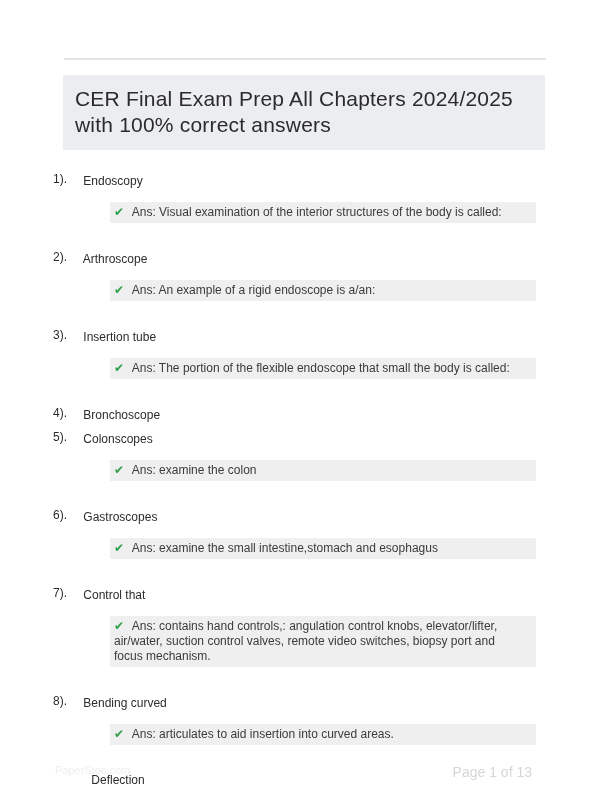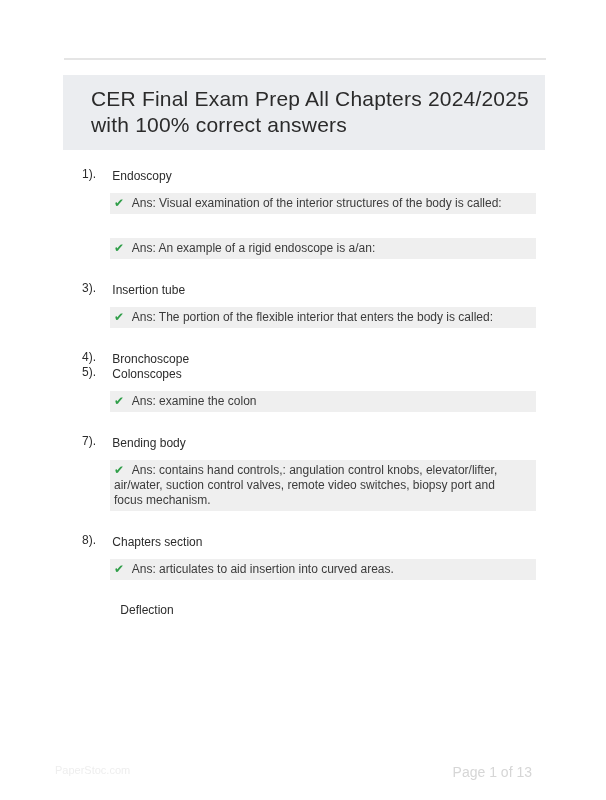--- a/index.html
+++ b/index.html
@@ -20,38 +20,38 @@
     position:absolute;
     left:64px;top:58px;
     width:482px;height:2px;
     background:#e5e5e5;
   }
   .title-block{
     position:absolute;
     left:63px;top:75px;
     width:482px;
     background:var(--title-bg,#ebedf0);
-    padding:11px 12px 12px 28px;
+    padding:11px 12px 12px 12px;
   }
   .title-block h1{
     font-size:21px;
     line-height:26px;
     font-weight:400;
     color:#2b2b2b;
     letter-spacing:0.2px;
   }
   .content{
     position:absolute;
     left:0;top:169px;
     right:0;
   }
   .term-row{
-    padding-left:82px;
+    padding-left:53px;
     font-size:12px;
-    line-height:15px;
+    line-height:24px;
     color:#2c2c2c;
   }
   .num{
     display:inline-block;
     width:27px;
     position:relative;
     top:-2px;
     font-size:12px;
     color:#2c2c2c;
   }
@@ -103,34 +103,38 @@
       <span class="num">1).</span>
       <span class="term">Endoscopy</span>
     </div>
     <div class="answer-box">
       <span class="check">✔</span>
       <span class="answer-text">Ans: Visual examination of the interior structures of the body is called:</span>
     </div>
   </div>
 
   <div class="qa-item">
+    <div class="term-row">
+      <span class="num">2).</span>
+      <span class="term">Arthroscope</span>
+    </div>
     <div class="answer-box">
       <span class="check">✔</span>
       <span class="answer-text">Ans: An example of a rigid endoscope is a/an:</span>
     </div>
   </div>
 
   <div class="qa-item">
     <div class="term-row">
       <span class="num">3).</span>
       <span class="term">Insertion tube</span>
     </div>
     <div class="answer-box">
       <span class="check">✔</span>
-      <span class="answer-text">Ans: The portion of the flexible interior that enters the body is called:</span>
+      <span class="answer-text">Ans: The portion of the flexible endoscope that small the body is called:</span>
     </div>
   </div>
 
   <div class="qa-item">
     <div class="term-row">
       <span class="num">4).</span>
       <span class="term">Bronchoscope</span>
     </div>
   </div>
 
@@ -138,36 +142,46 @@
     <div class="term-row">
       <span class="num">5).</span>
       <span class="term">Colonscopes</span>
     </div>
     <div class="answer-box">
       <span class="check">✔</span>
       <span class="answer-text">Ans: examine the colon</span>
     </div>
   </div>
 
+  <div class="qa-item">
+    <div class="term-row">
+      <span class="num">6).</span>
+      <span class="term">Gastroscopes</span>
+    </div>
+    <div class="answer-box">
+      <span class="check">✔</span>
+      <span class="answer-text">Ans: examine the small intestine,stomach and esophagus</span>
+    </div>
+  </div>
 
   <div class="qa-item">
     <div class="term-row">
       <span class="num">7).</span>
-      <span class="term">Bending body</span>
+      <span class="term">Control that</span>
     </div>
     <div class="answer-box">
       <span class="check">✔</span>
       <span class="answer-text">Ans: contains hand controls,: angulation control knobs, elevator/lifter, air/water, suction control valves, remote video switches, biopsy port and focus mechanism.</span>
     </div>
   </div>
 
   <div class="qa-item">
     <div class="term-row">
       <span class="num">8).</span>
-      <span class="term">Chapters section</span>
+      <span class="term">Bending curved</span>
     </div>
     <div class="answer-box">
       <span class="check">✔</span>
       <span class="answer-text">Ans: articulates to aid insertion into curved areas.</span>
     </div>
   </div>
 </div>
   <div class="term-row trailing">
     <span class="num"></span>
     <span class="term">Deflection</span>

